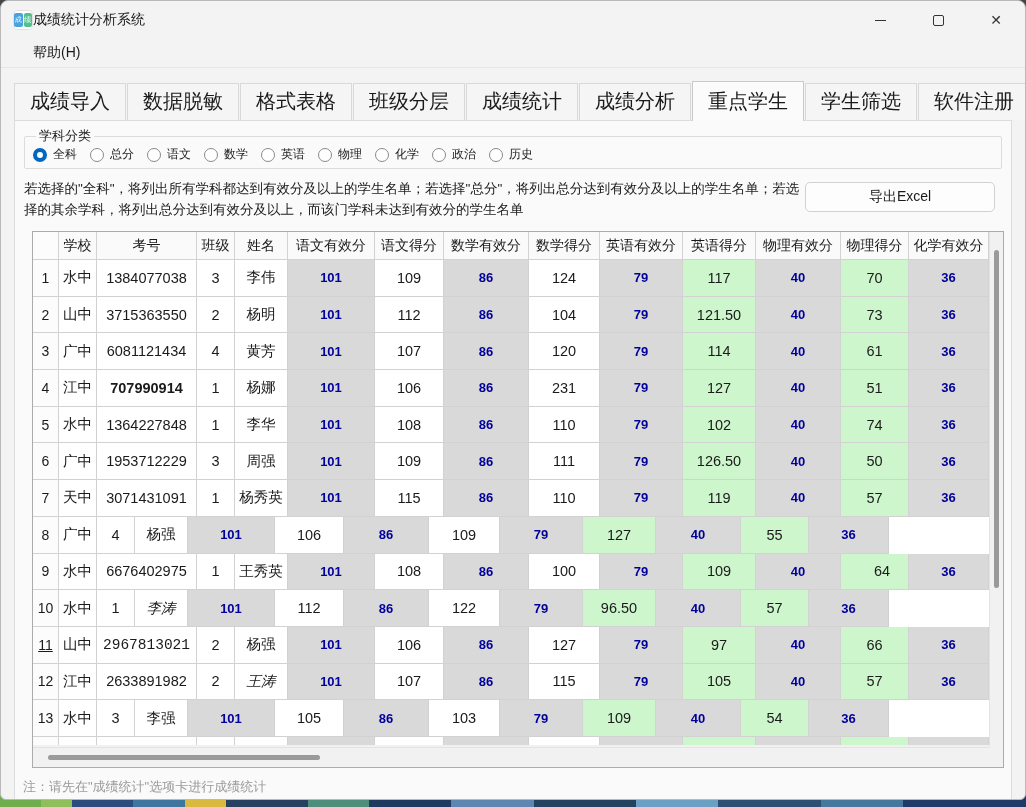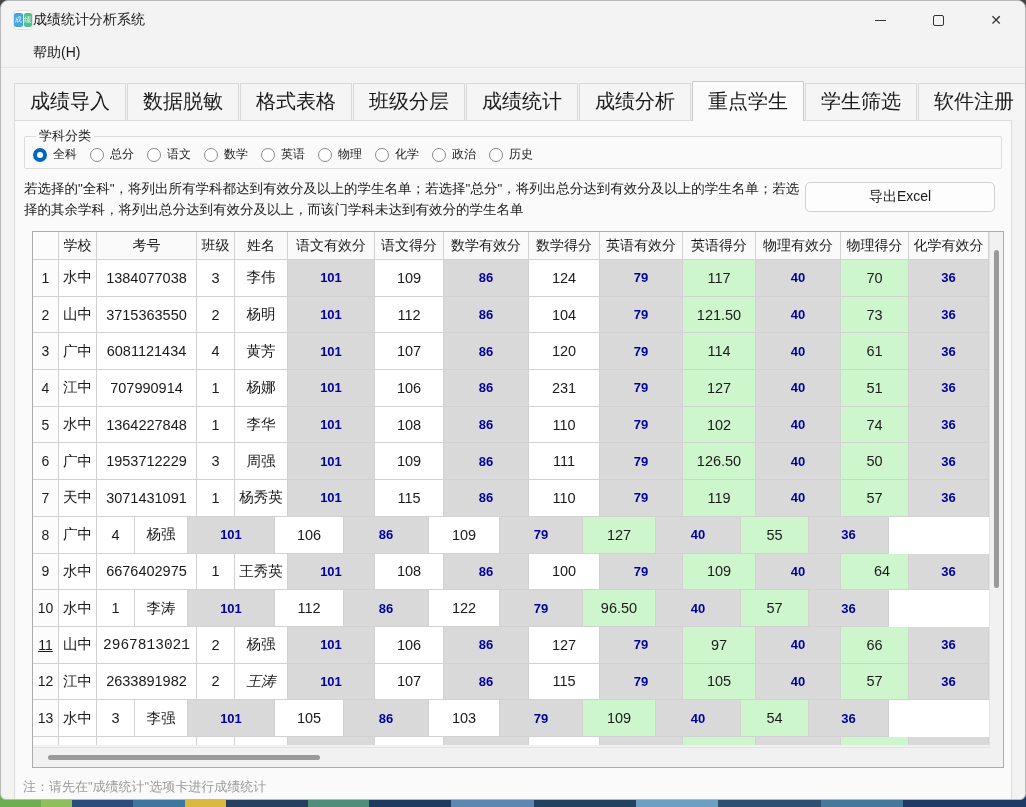--- a/index.html
+++ b/index.html
@@ -245,21 +245,21 @@
               <div class="td c-plain" style="width: 71px;">120</div>
               <div class="td c-valid" style="width: 83px;">79</div>
               <div class="td c-green" style="width: 73px;">114</div>
               <div class="td c-valid" style="width: 85px;">40</div>
               <div class="td c-green" style="width: 68px;">61</div>
               <div class="td c-valid" style="width: 80px;">36</div>
             </div>
             <div class="tr">
               <div class="td c-rowhdr" style="width: 26px;">4</div>
               <div class="td c-text" style="width: 38px;">江中</div>
-              <div class="td c-text" style="width: 100px;">707990914</div>
+              <div class="td c-text" style="width: 100px; font-weight: bold;">707990914</div>
               <div class="td c-text" style="width: 38px;">1</div>
               <div class="td c-text" style="width: 53px;">杨娜</div>
               <div class="td c-valid" style="width: 87px;">101</div>
               <div class="td c-plain" style="width: 69px;">106</div>
               <div class="td c-valid" style="width: 85px;">86</div>
               <div class="td c-plain" style="width: 71px;">231</div>
               <div class="td c-valid" style="width: 83px;">79</div>
               <div class="td c-green" style="width: 73px;">127</div>
               <div class="td c-valid" style="width: 85px;">40</div>
               <div class="td c-green" style="width: 68px;">51</div>
@@ -341,21 +341,21 @@
               <div class="td c-valid" style="width: 83px;">79</div>
               <div class="td c-green" style="width: 73px;">109</div>
               <div class="td c-valid" style="width: 85px;">40</div>
               <div class="td c-green" style="width: 68px; padding-left: 15px;">64</div>
               <div class="td c-valid" style="width: 80px;">36</div>
             </div>
             <div class="tr">
               <div class="td c-rowhdr" style="width: 26px;">10</div>
               <div class="td c-text" style="width: 38px;">水中</div>
               <div class="td c-text" style="width: 38px;">1</div>
-              <div class="td c-text" style="width: 53px;">李涛</div>
+              <div class="td c-text" style="width: 53px; font-style: italic;">李涛</div>
               <div class="td c-valid" style="width: 87px;">101</div>
               <div class="td c-plain" style="width: 69px;">112</div>
               <div class="td c-valid" style="width: 85px;">86</div>
               <div class="td c-plain" style="width: 71px;">122</div>
               <div class="td c-valid" style="width: 83px;">79</div>
               <div class="td c-green" style="width: 73px;">96.50</div>
               <div class="td c-valid" style="width: 85px;">40</div>
               <div class="td c-green" style="width: 68px;">57</div>
               <div class="td c-valid" style="width: 80px;">36</div>
             </div>

